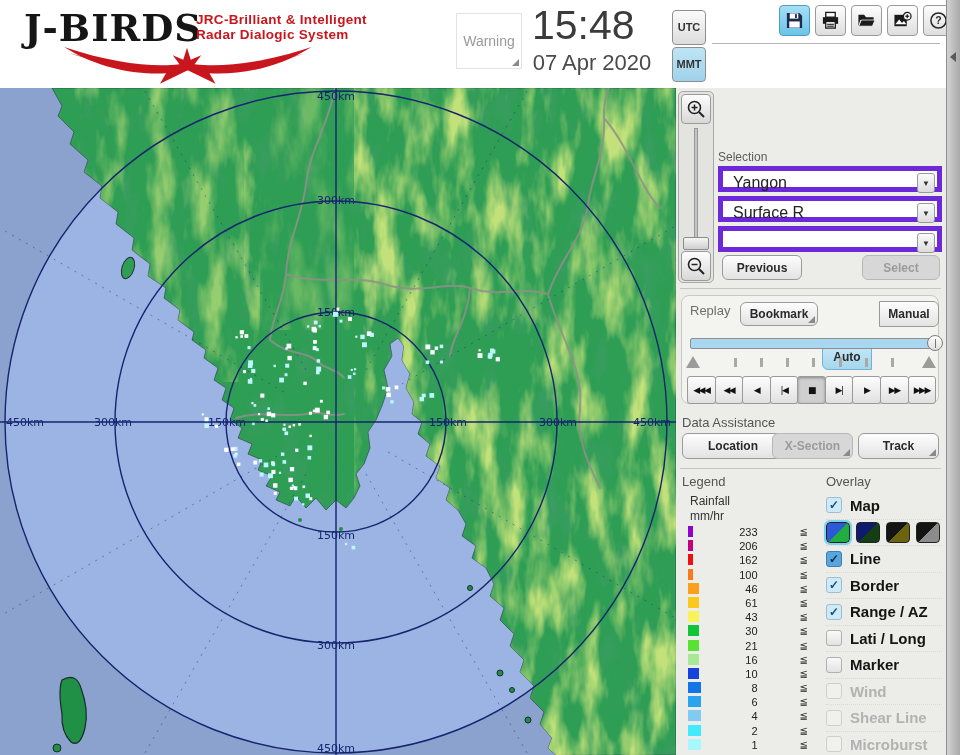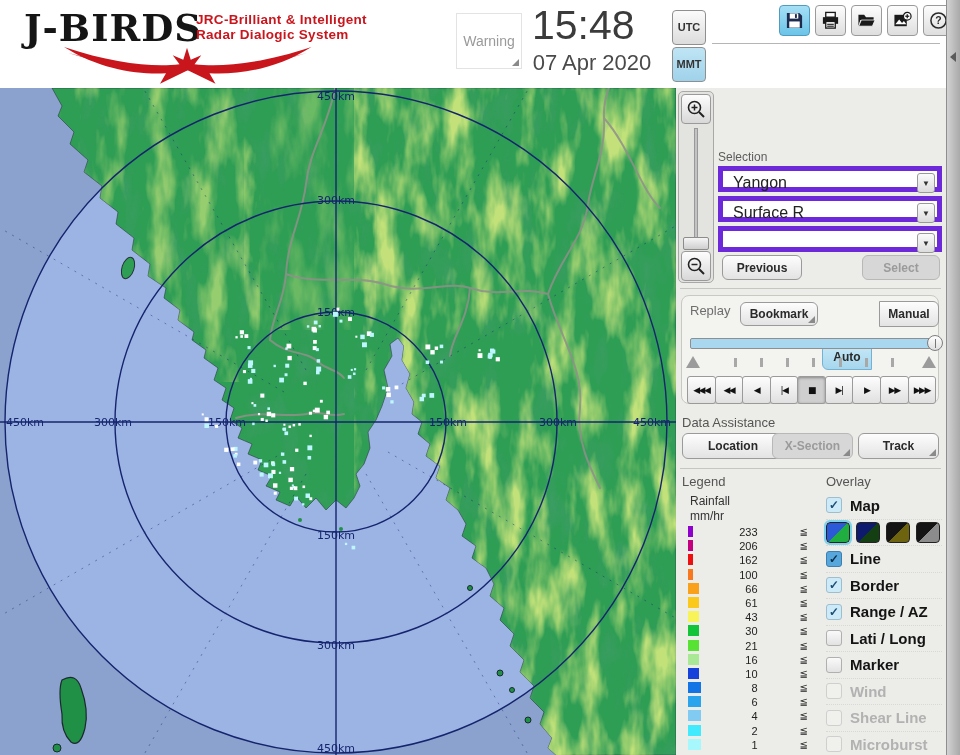--- a/index.html
+++ b/index.html
@@ -565,21 +565,21 @@
           <span class="leg-val">162</span>
           <span class="leg-sym">≦</span>
         </div>
         <div class="leg-row">
           <span class="leg-swatch" style="background: rgb(248, 120, 32);"></span>
           <span class="leg-val">100</span>
           <span class="leg-sym">≦</span>
         </div>
         <div class="leg-row">
           <span class="leg-swatch" style="background: rgb(249, 161, 27);"></span>
-          <span class="leg-val">66</span>
+          <span class="leg-val">46</span>
           <span class="leg-sym">≦</span>
         </div>
         <div class="leg-row">
           <span class="leg-swatch" style="background: rgb(251, 201, 28);"></span>
           <span class="leg-val">61</span>
           <span class="leg-sym">≦</span>
         </div>
         <div class="leg-row">
           <span class="leg-swatch" style="background: rgb(249, 243, 90);"></span>
           <span class="leg-val">43</span>

